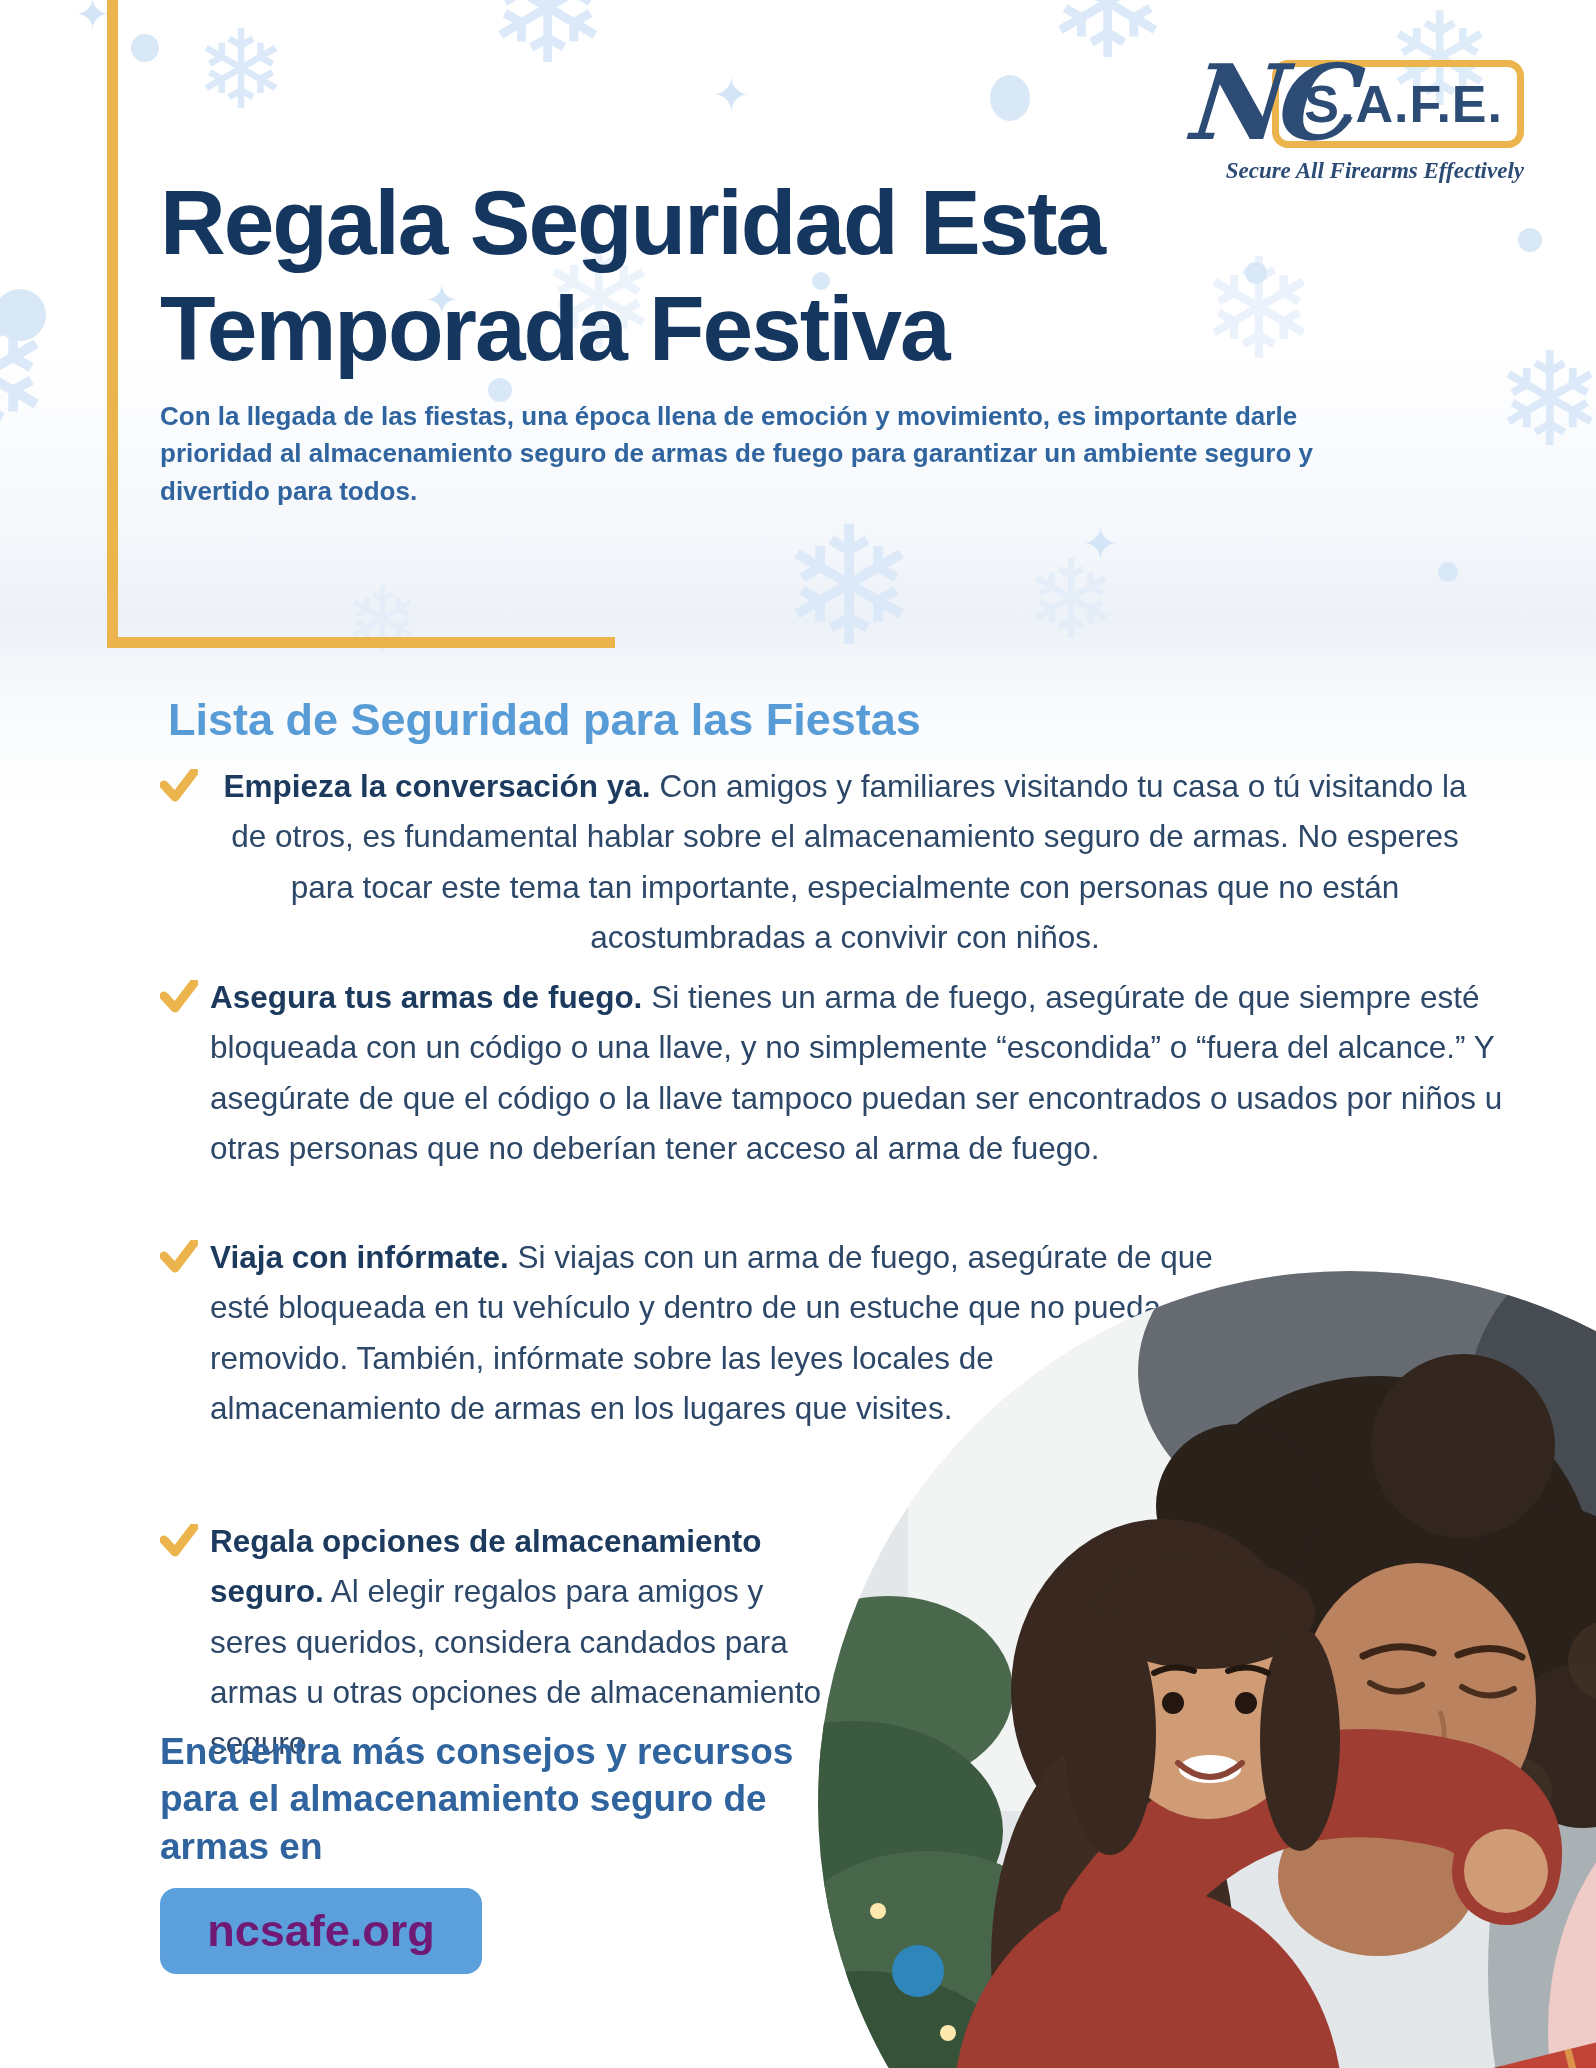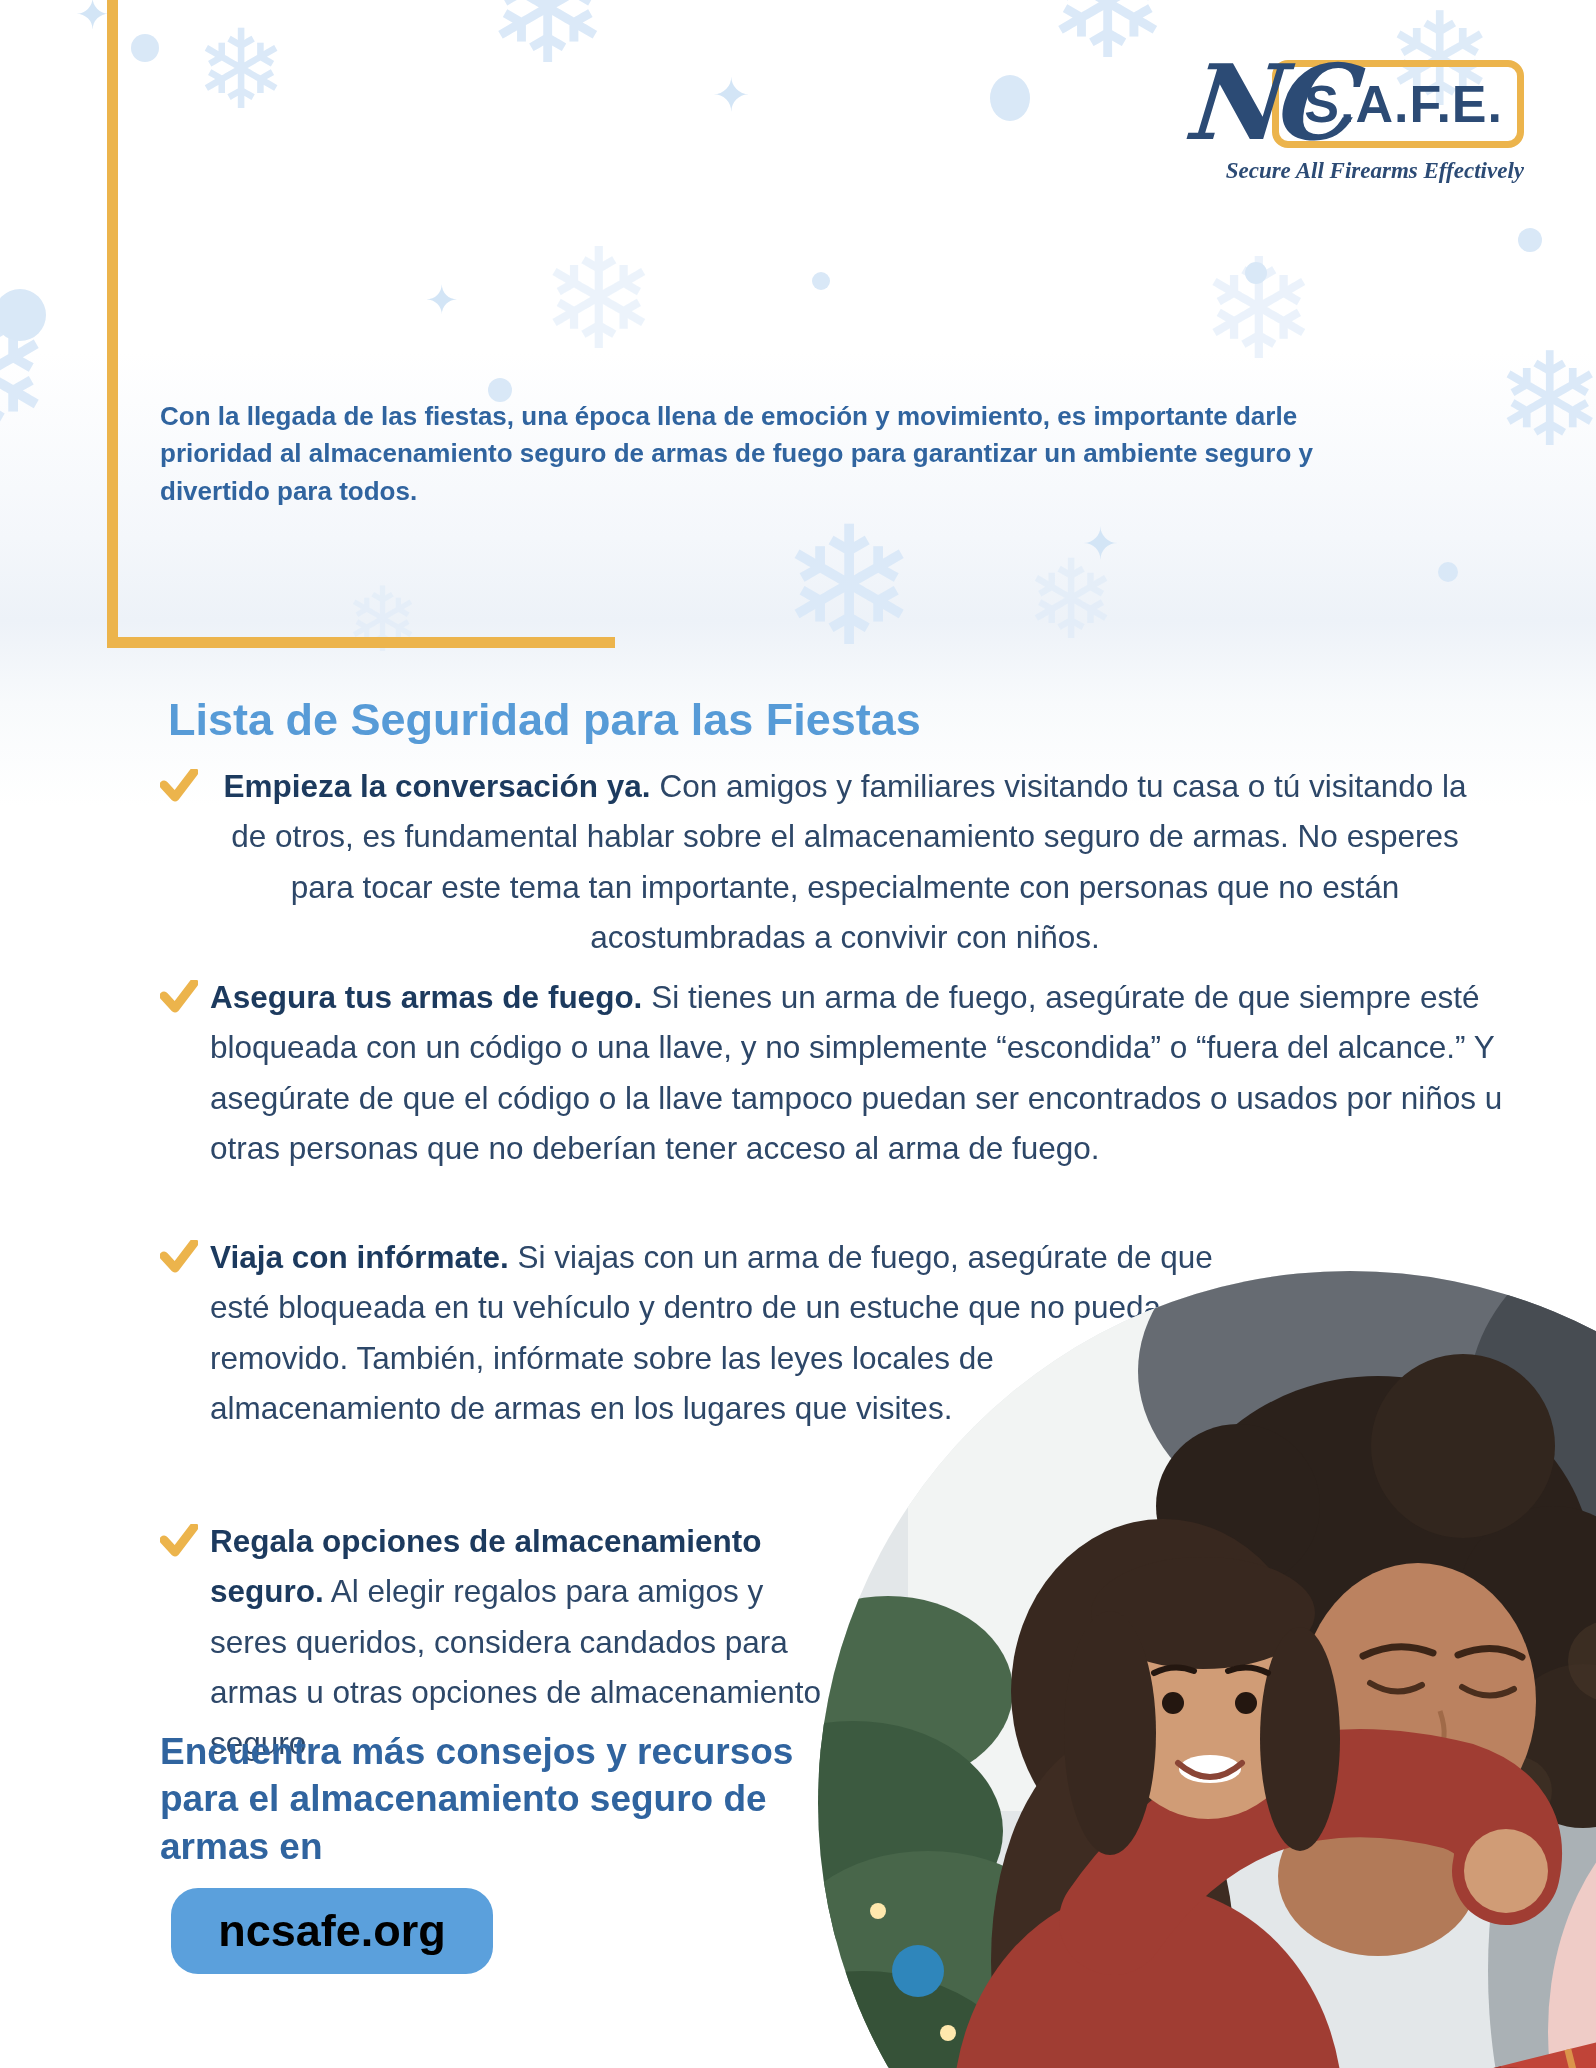--- a/index.html
+++ b/index.html
@@ -37,23 +37,23 @@
   .item .check{position:absolute;left:0;top:8px;width:38px;height:34px;}
   .item p{margin:0 0 0 50px;font-size:31.5px;line-height:1.6;color:#2d4768;}
   .item p strong{color:#1c3a5e;font-weight:700;}
   .item1{top:761px;text-align:center;} .item1 p{width:1270px;}
   .item2{top:972px;} .item2 p{width:1330px;}
   .item3{top:1232px;} .item3 p{width:1010px;}
   .item4{top:1516px;} .item4 p{width:625px;}
   
   .footer-text{position:absolute;left:160px;top:1728px;width:650px;margin:0;
                font-size:37px;line-height:1.28;font-weight:700;color:#30649f;}
-  .url-button{position:absolute;left:160px;top:1888px;width:322px;height:86px;border-radius:27px;
-              background:#5ba0dc;color:#000000;font-size:45px;font-weight:700;
-              display:flex;align-items:center;justify-content:center;text-decoration:none;cursor:pointer;margin-left:11px;}
+  .url-button{position:absolute;left:160px;top:1888px;width:322px;height:86px;border-radius:16px;
+              background:#5ba0dc;color:#701a75;font-size:45px;font-weight:700;
+              display:flex;align-items:center;justify-content:center;text-decoration:none;cursor:pointer;}
   
   .photo{position:absolute;left:818px;top:1271px;width:1064px;height:1064px;border-radius:50%;overflow:hidden;}
   .photo svg{display:block;width:100%;height:100%;}
 </style>
 </head>
 <body>
 
 <div class="page">
 
   <span class="flake" style="left:195px;top:15px;font-size:110px;"></span>
@@ -84,20 +84,21 @@
   <div class="gold-h"></div>
 
   <div class="logo">
     <div class="safe-box">
       <span class="nc">NC</span>
       <span class="safe">S.A.F.E.</span>
     </div>
     <div class="logo-tagline">Secure All Firearms Effectively</div>
   </div>
 
+  <h1 class="title">Regala Seguridad Esta Temporada Festiva</h1>
 
   <p class="intro">Con la llegada de las fiestas, una época llena de emoción y movimiento, es importante darle prioridad al almacenamiento seguro de armas de fuego para garantizar un ambiente seguro y divertido para todos.</p>
 
   <h2 class="list-heading">Lista de Seguridad para las Fiestas</h2>
 
   <div class="item item1">
     <span class="check">
       <svg viewBox="0 0 38 34">
           <path d="M4 16 L15 28 L34 3" fill="none" stroke="#ecb44c" stroke-width="9" stroke-linecap="round" stroke-linejoin="round"></path>
         </svg>

